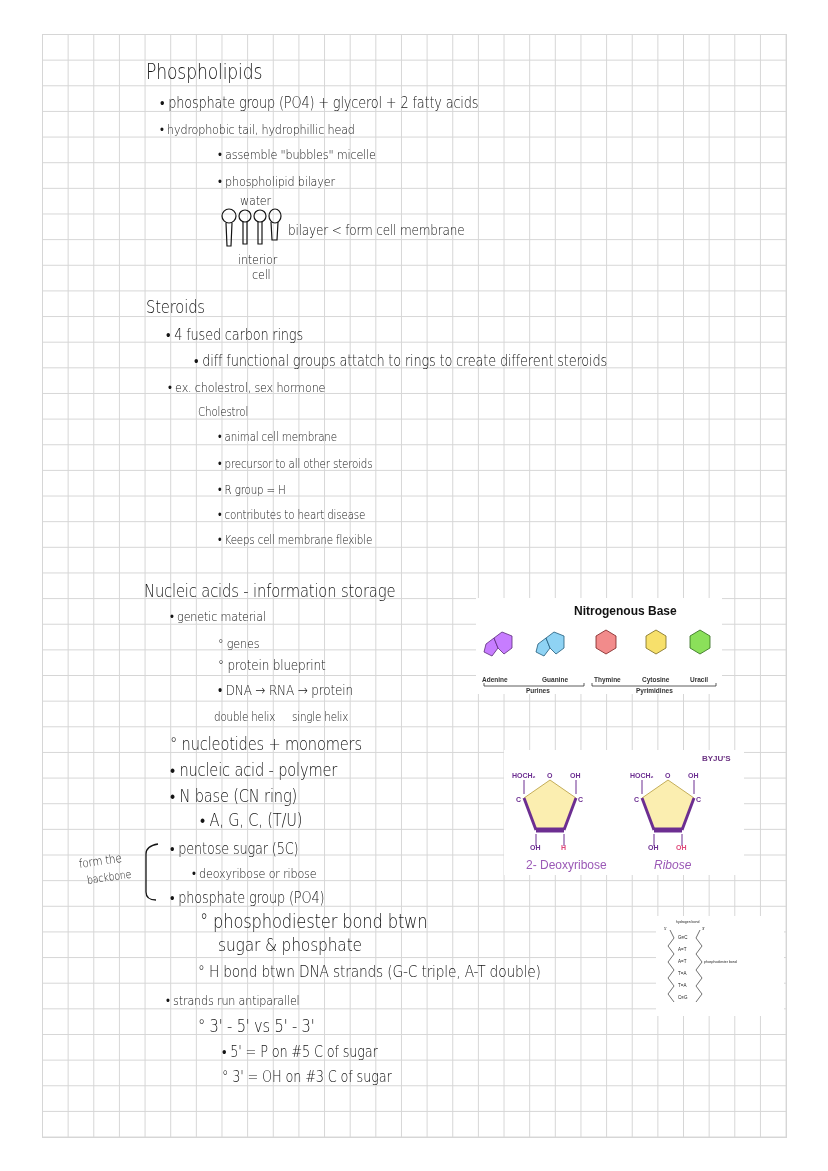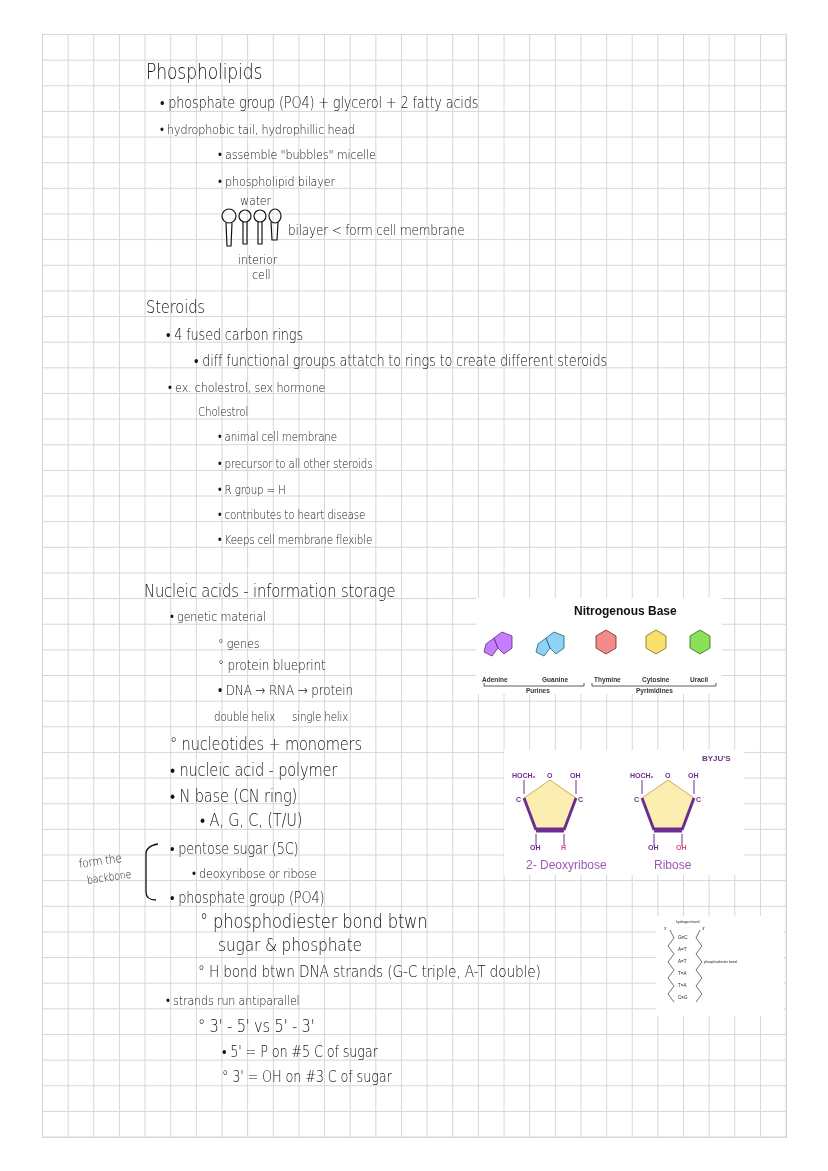--- a/index.html
+++ b/index.html
@@ -167,21 +167,21 @@
       <text x="126" y="10">HOCH₂</text>
         <text x="184" y="10">OH</text>
         <text x="161" y="10">O</text>
       <text x="130" y="34">C</text>
         <text x="192" y="34">C</text>
       <text x="144" y="82">OH</text>
         <text x="172" y="82" fill="#e0487a">OH</text>
     </g>
   </svg>
   <div class="sugar-label" style="left:22px;top:108px;">2- Deoxyribose</div>
-  <div class="sugar-label" style="left:150px;top:108px;">Ribose</div>
+  <div class="sugar-label" style="left:150px;top:108px;font-style:italic;">Ribose</div>
 </div>
 
 <div class="figure" style="left:656px;top:916px;width:128px;height:100px;">
   <svg style="position:absolute;left:0;top:0;" width="128" height="100">
     <g fill="none" stroke="#333" stroke-width="0.7">
       <path d="M14,14 L18,22 L12,30 L18,38 L12,46 L18,54 L12,62 L18,70 L12,78 L18,86"></path>
       <path d="M44,14 L40,22 L46,30 L40,38 L46,46 L40,54 L46,62 L40,70 L46,78 L40,86"></path>
     </g>
     <g font-family="Liberation Sans, sans-serif" font-size="4.5" fill="#222">
       <text x="22" y="23">G≡C</text>

